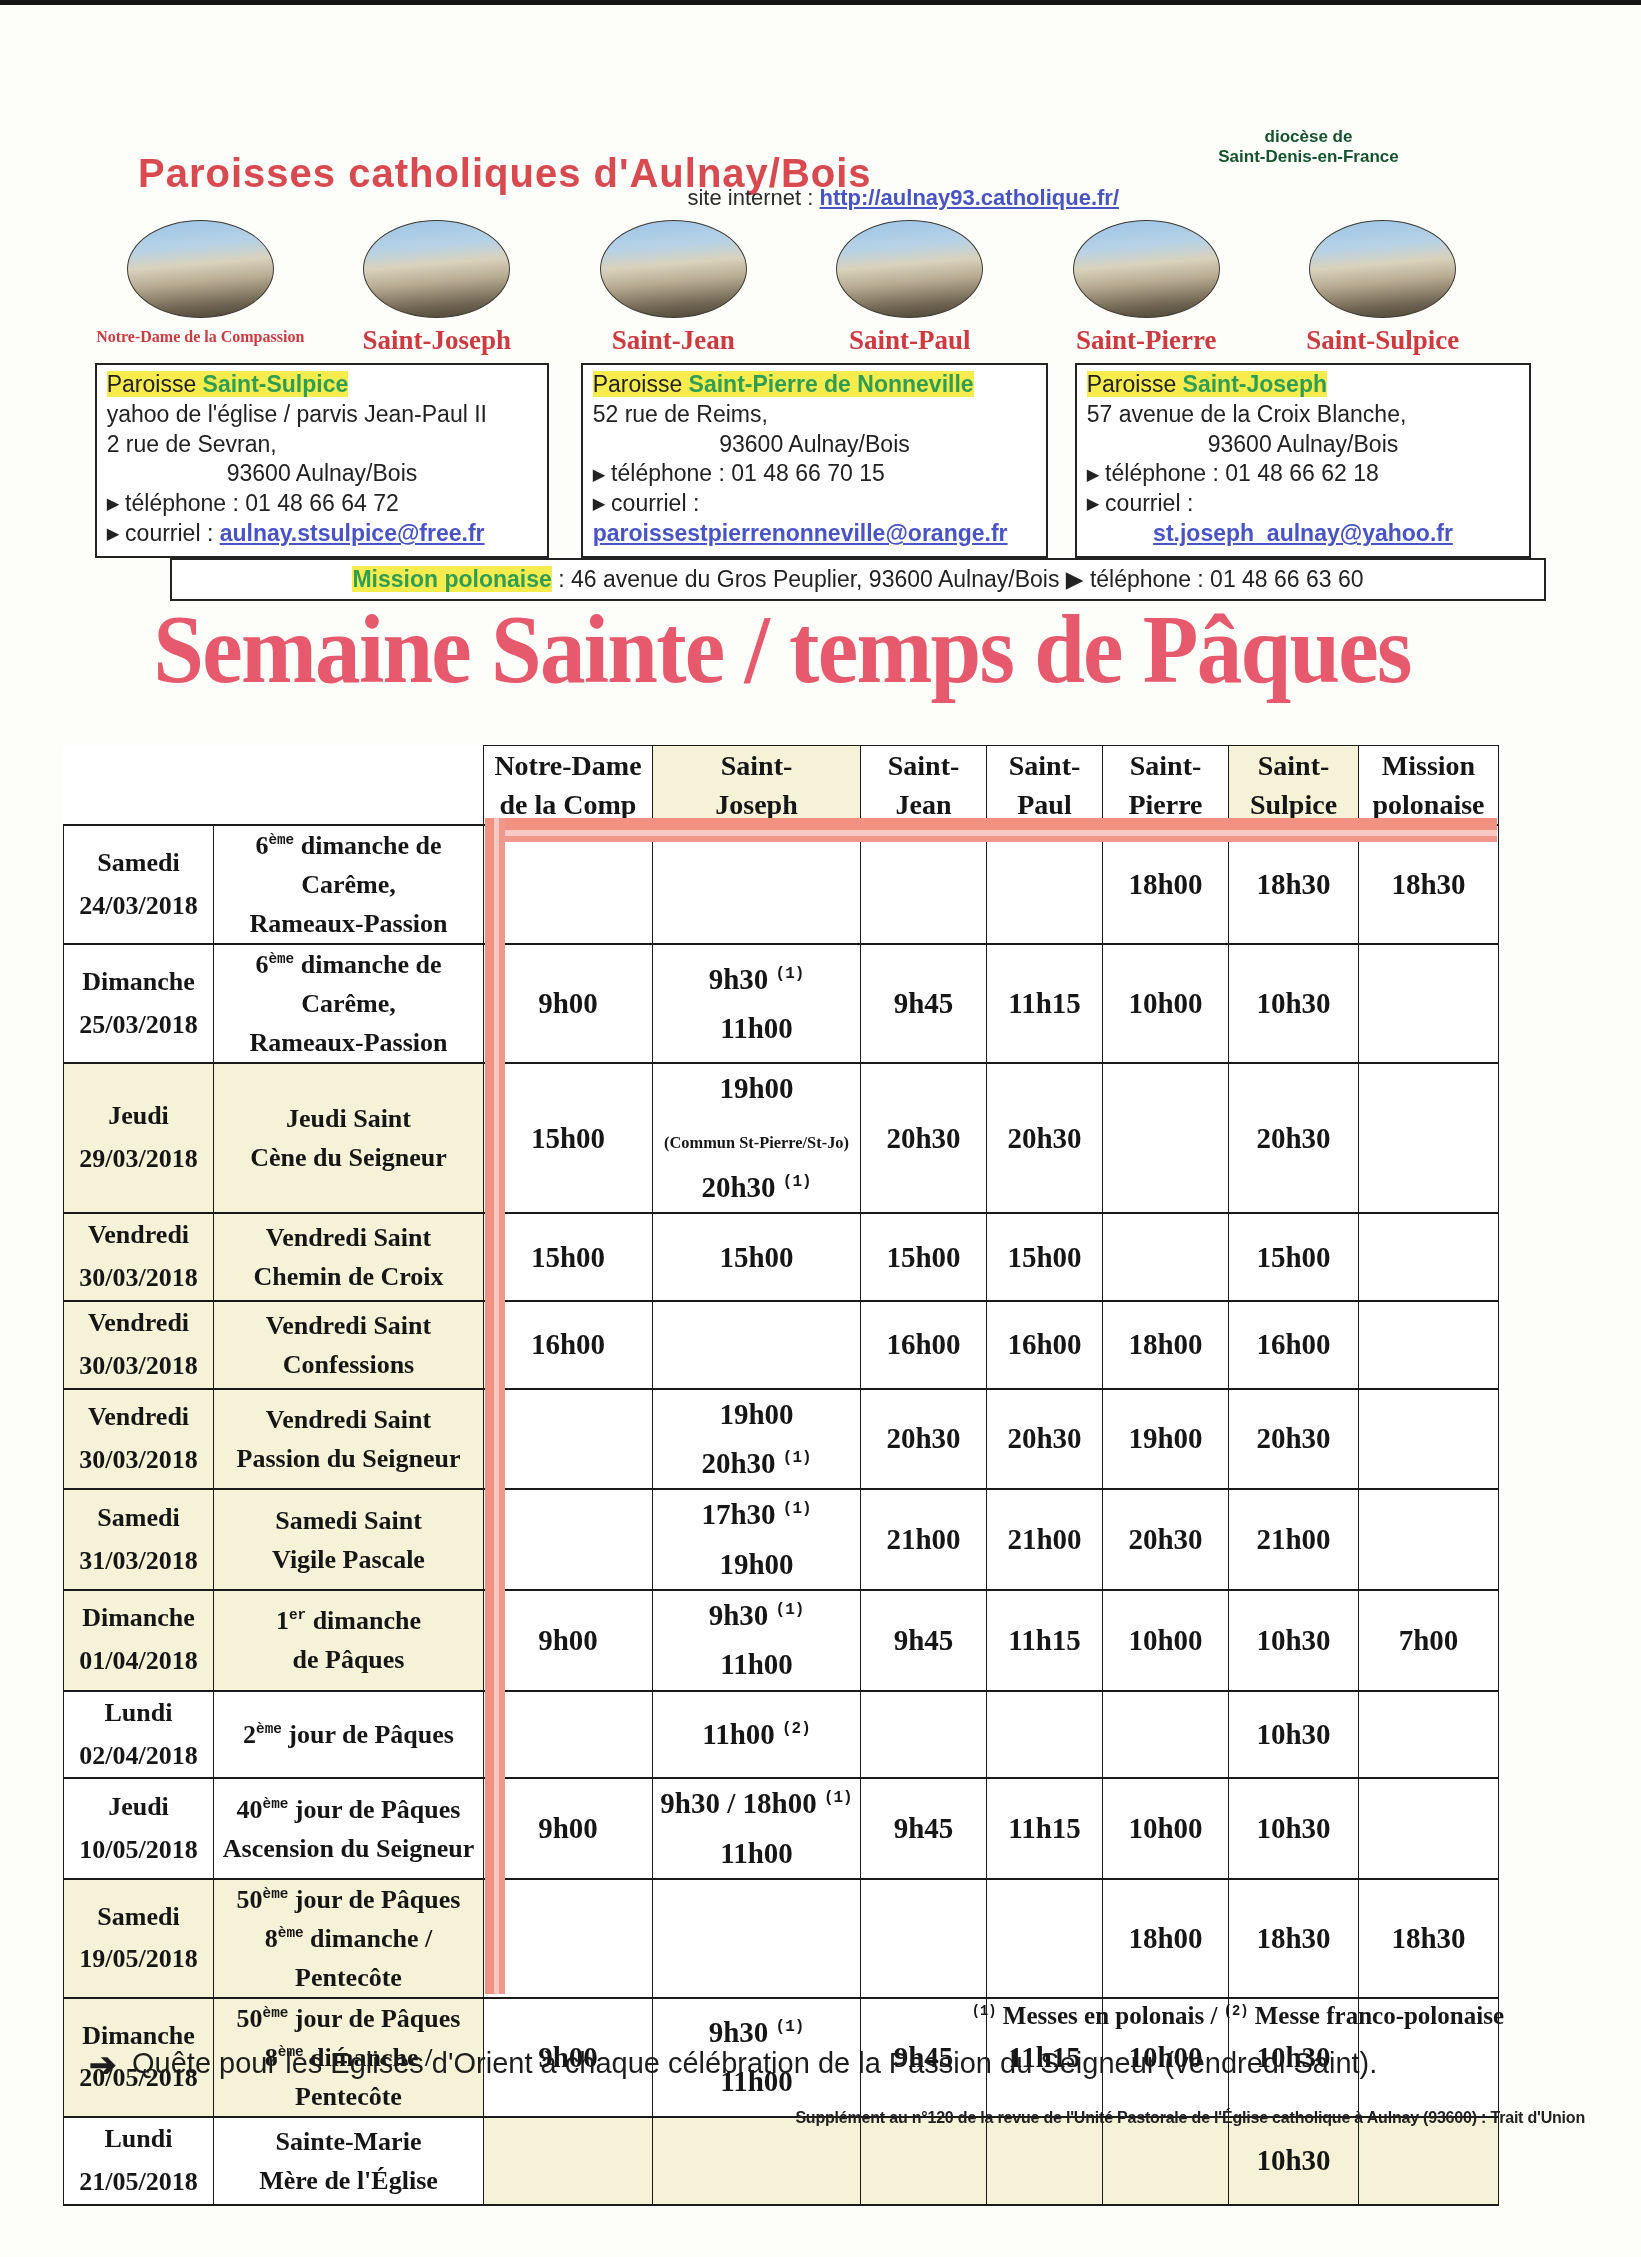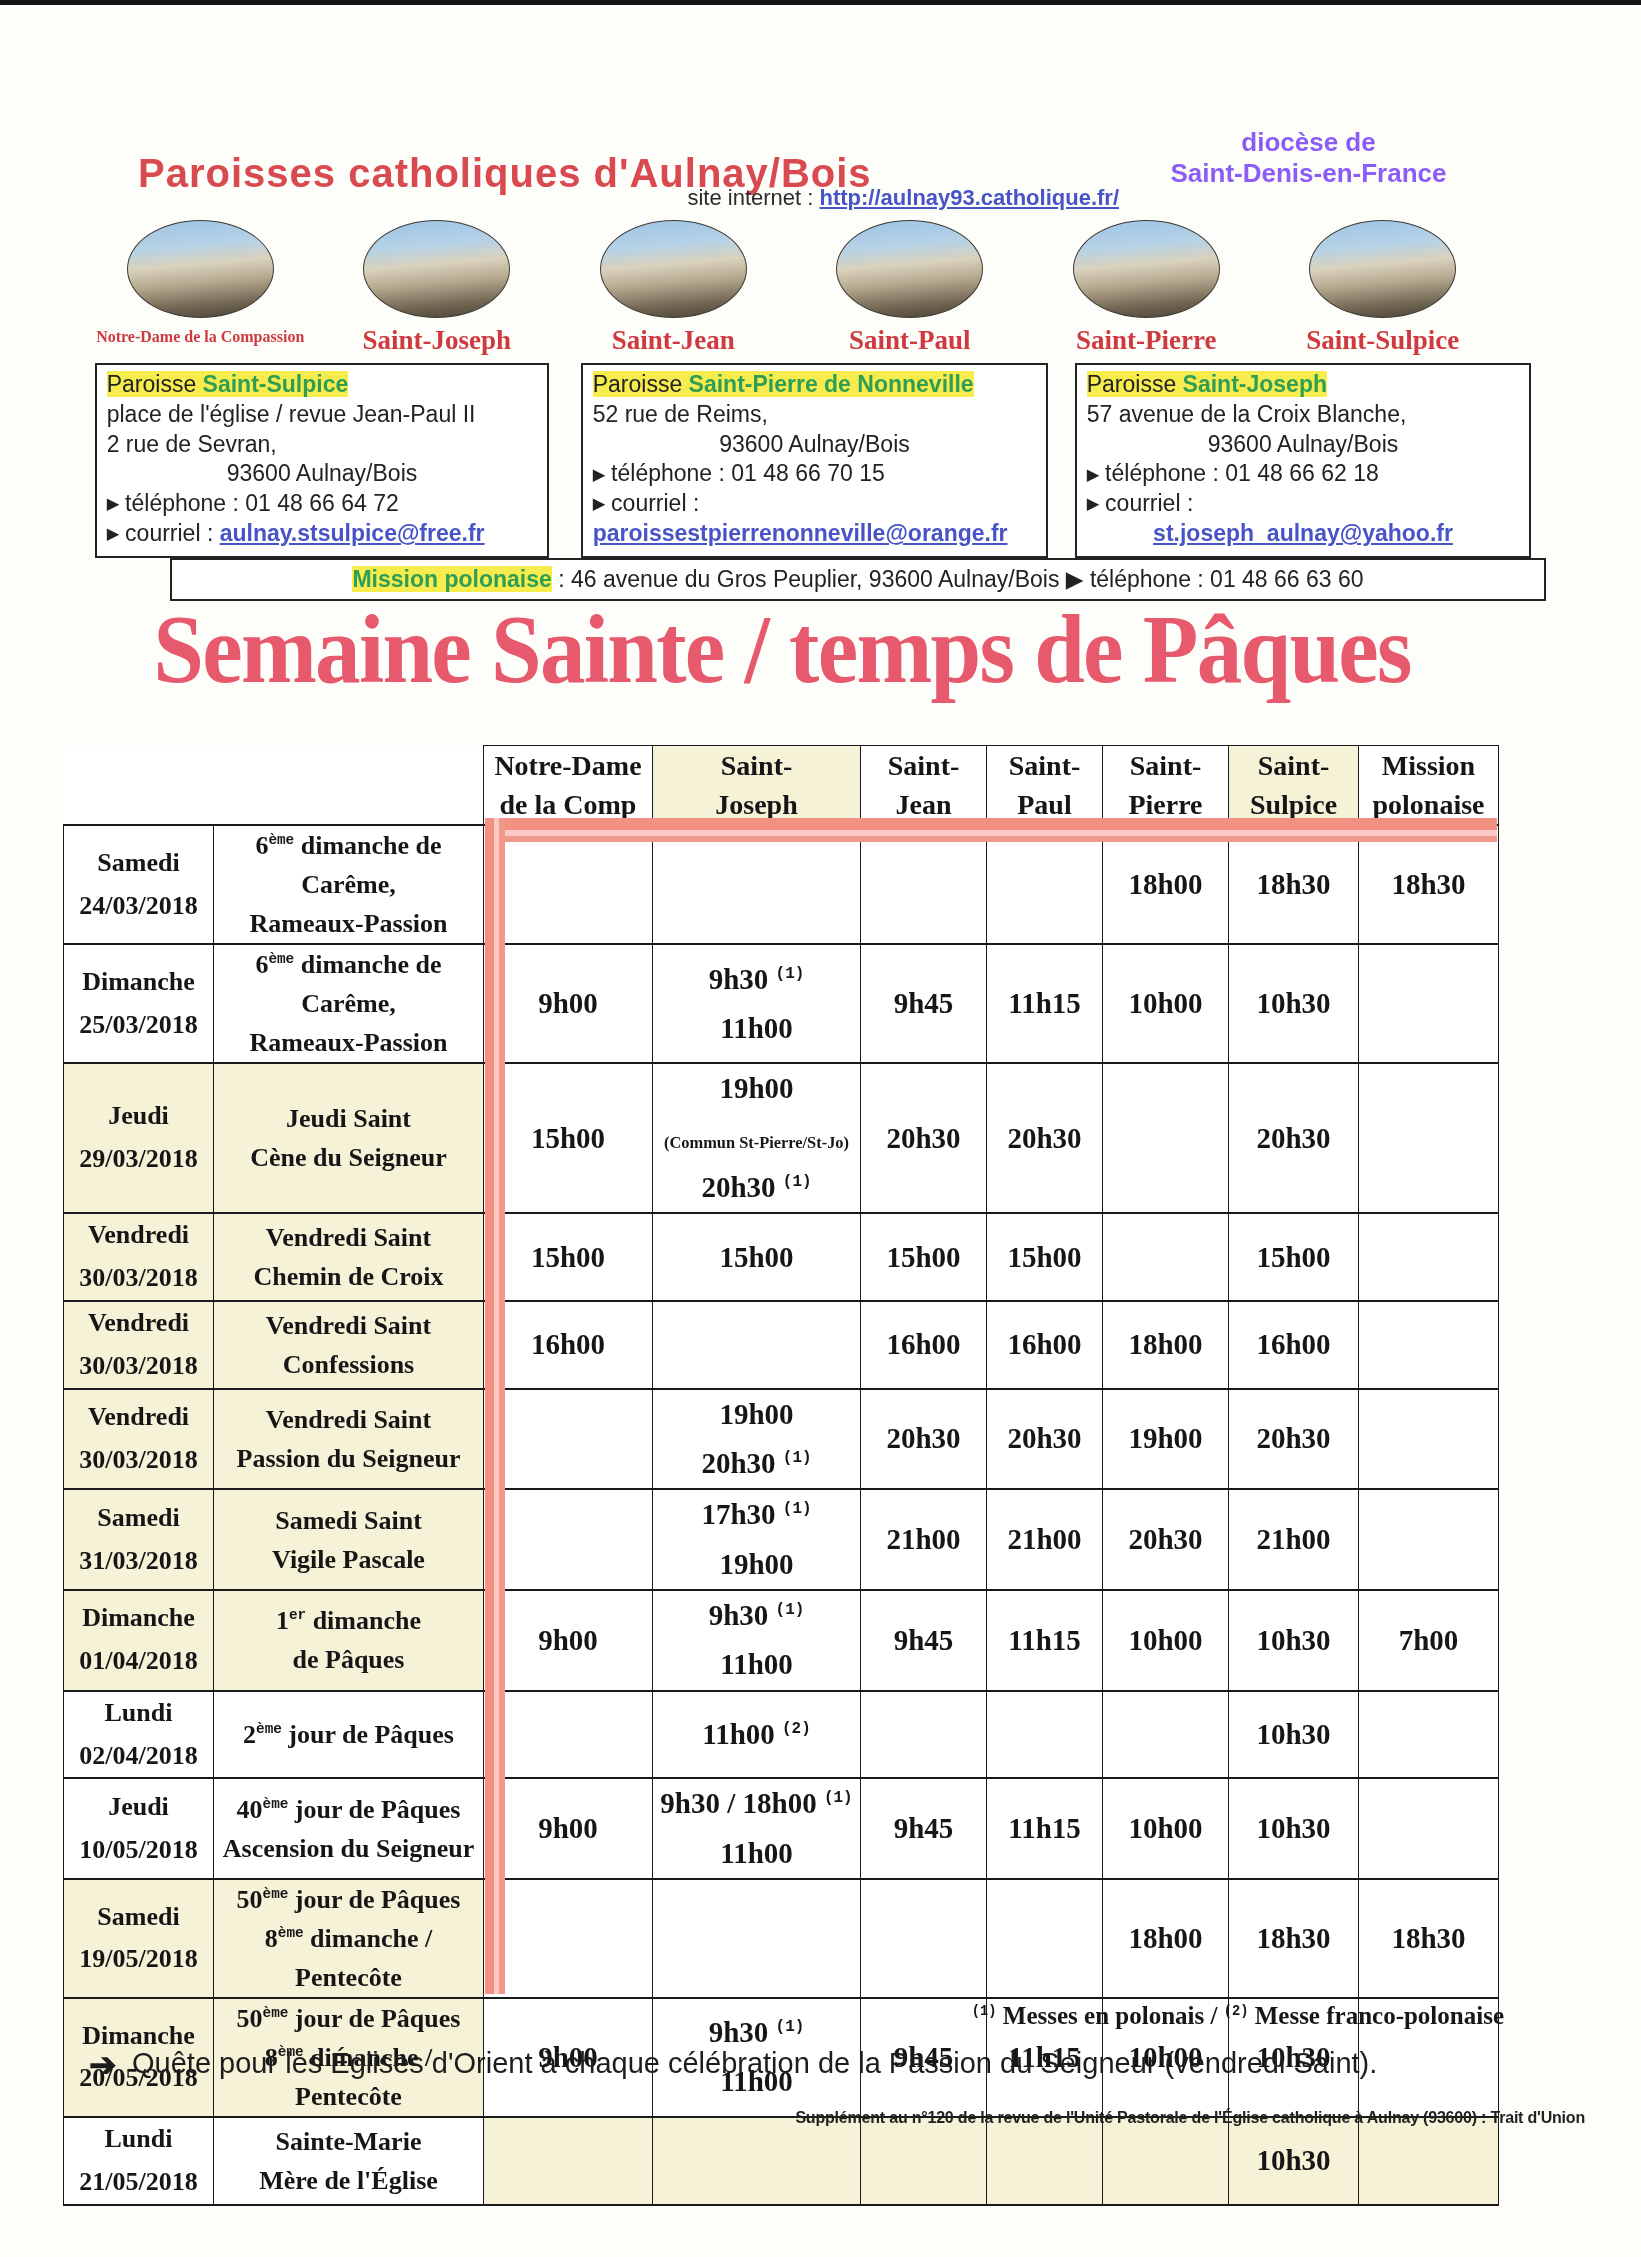--- a/index.html
+++ b/index.html
@@ -6,21 +6,21 @@
   .page{position:relative;width:1641px;height:2257px;background:#fdfdfa;margin:0 auto;
         font-family:"Liberation Sans",sans-serif;color:#1d1d1d;overflow:hidden;}
   .scan-edge{position:absolute;left:0;top:0;width:1641px;height:4.8px;background:#151515;}
 
   
   .masthead-title{position:absolute;left:99px;top:124px;font-size:40px;font-weight:bold;
                   color:#d84a50;letter-spacing:1px;margin-left:39px;}
   .site-line{position:absolute;left:406px;top:185px;width:713px;text-align:right;font-size:22px;color:#2b2b2b;}
   a.link{color:#4753c6;text-decoration:underline;font-weight:bold;cursor:pointer;}
   .diocese{position:absolute;left:1149px;top:127px;width:319px;text-align:center;
-           color:#8b5cf6;font-weight:bold;font-size:26px;line-height:1.2;}
+           color:#14532d;font-weight:bold;font-size:17px;line-height:1.2;}
 
   
   .churches{position:absolute;left:82px;top:220px;width:1419px;display:flex;}
   .church{flex:1;display:flex;flex-direction:column;align-items:center;margin:0;}
   .photo{width:147px;height:98px;border-radius:50%;border:1.9px solid #3f3a33;box-sizing:border-box;
          background:linear-gradient(175deg,#9cc4e6 0%,#b7d2e6 28%,#d9d2bd 45%,#b8ab92 62%,#6e6350 85%,#4a4336 100%);}
   .photo.dark{background:linear-gradient(200deg,#cfcfcf 0%,#9b9b9b 35%,#6f6b66 60%,#474440 100%);}
   .church-name{margin-top:7.7px;color:#ce3a40;font-family:"Liberation Serif",serif;font-weight:bold;
                font-size:27px;text-align:center;line-height:1.1;}
   .church-name.small{font-size:16px;line-height:1.35;}
@@ -115,21 +115,21 @@
       </figure>
       <figure class="church">
         <div class="photo"></div>
         <figcaption class="church-name">Saint-Sulpice</figcaption>
       </figure>
     </div>
 
   <div id="parish-boxes">
       <div class="pbox pbox0">
         <div class="ptitle"><span class="hl">Paroisse <span class="pname">Saint-Sulpice</span></span></div>
-        <div class="pline">place de l'église / revue Jean-Paul II</div>
+        <div class="pline">yahoo de l'église / parvis Jean-Paul II</div>
         <div class="pline">2 rue de Sevran,</div>
         <div class="pline city">93600 Aulnay/Bois</div>
         <div class="pline"><span class="tri">▶</span>téléphone : 01 48 66 64 72</div>
         <div class="pline"><span class="tri">▶</span>courriel : <a class="email">aulnay.stsulpice@free.fr</a></div>
       </div>
       <div class="pbox pbox1">
         <div class="ptitle"><span class="hl">Paroisse <span class="pname">Saint-Pierre de Nonneville</span></span></div>
         <div class="pline">52 rue de Reims,</div>
         <div class="pline city">93600 Aulnay/Bois</div>
         <div class="pline"><span class="tri">▶</span>téléphone : 01 48 66 70 15</div>

